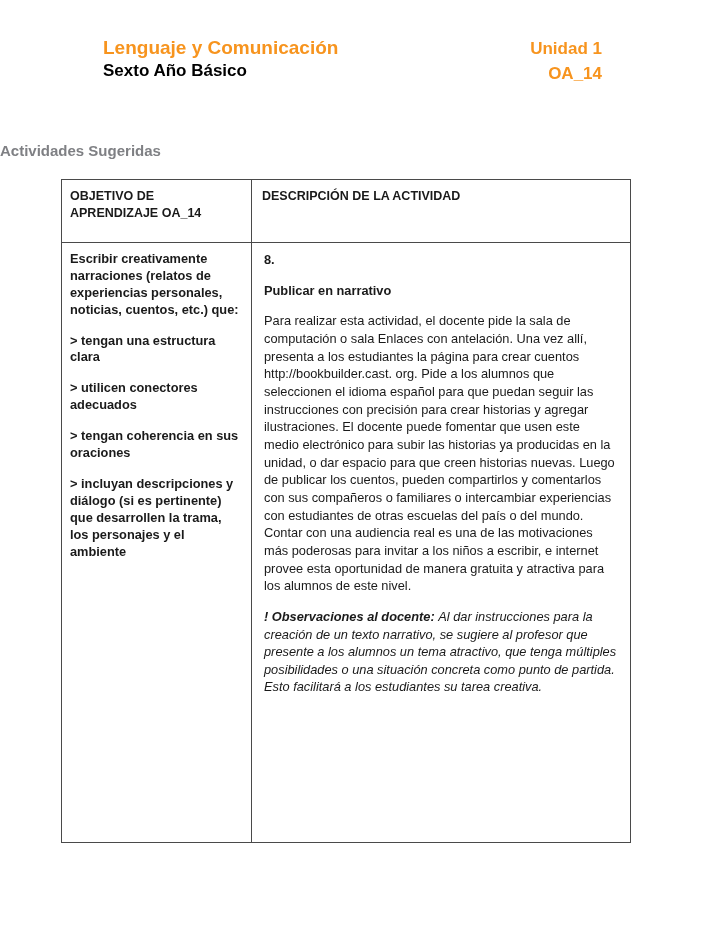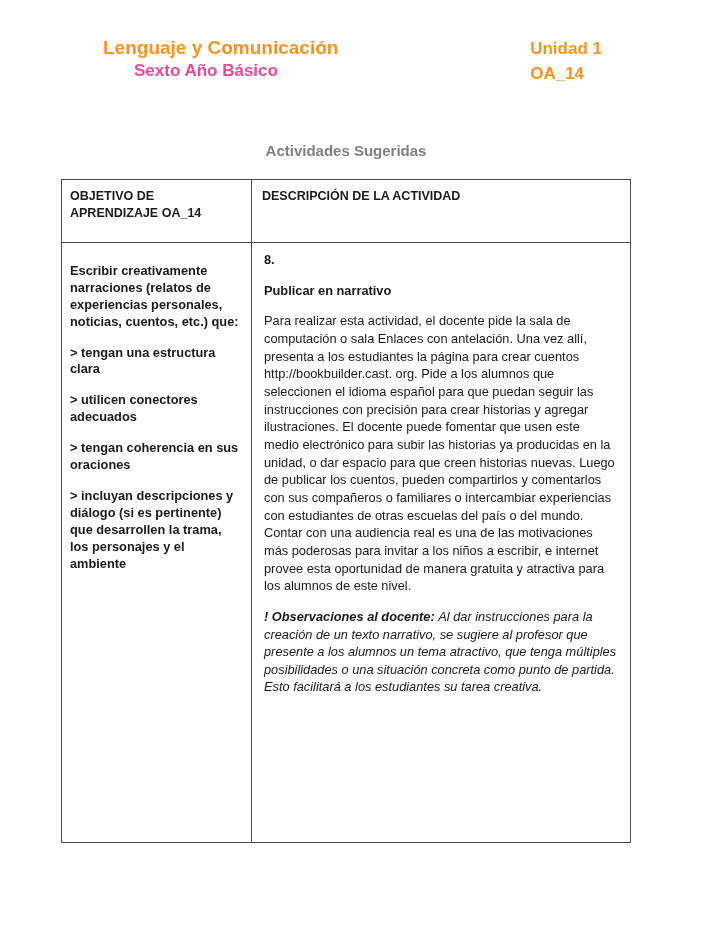--- a/index.html
+++ b/index.html
@@ -28,40 +28,39 @@
     align-items: flex-start;
     margin: 0 90px 0 103px;
   }
   .doc-header .left-block .subject {
     color: #f7941e;
     font-weight: bold;
     font-size: 19px;
     line-height: 1.25;
   }
   .doc-header .left-block .grade {
-    color: #ec4899;
+    color: #000000;
     font-weight: bold;
     font-size: 17px;
     line-height: 1.3;
-    margin-left: 31px;
   }
   .doc-header .right-block {
-    text-align: left;
+    text-align: right;
     padding-top: 1px;
   }
   .doc-header .right-block .unit,
   .doc-header .right-block .oa {
     color: #f7941e;
     font-weight: bold;
     font-size: 17px;
     line-height: 1.45;
   }
   
   .section-title {
-    text-align: center;
+    text-align: left;
     color: #7f8084;
     font-weight: bold;
     font-size: 15px;
     margin-top: 56px;
   }
   
   table.activity-table {
     border-collapse: collapse;
     width: 570px;
     margin: 20px auto 0 auto;
@@ -96,21 +95,21 @@
     line-height: 1.32;
     height: 600px;
   }
   td.description-cell {
     padding: 8px 12px 10px 12px;
     font-size: 12.8px;
     line-height: 1.38;
     height: 600px;
   }
   .objective-cell p {
-    margin: 12px 0 14px 0;
+    margin: 0 0 14px 0;
   }
   .objective-cell p.bullet {
     margin: 0 0 14px 0;
   }
   .description-cell p {
     margin: 0 0 13px 0;
   }
   .activity-number {
     font-weight: bold;
     margin-bottom: 13px;

